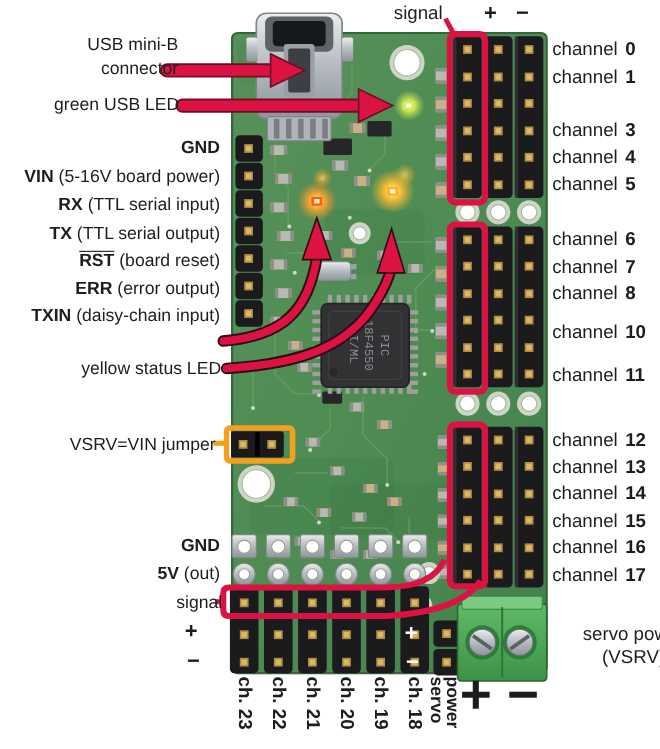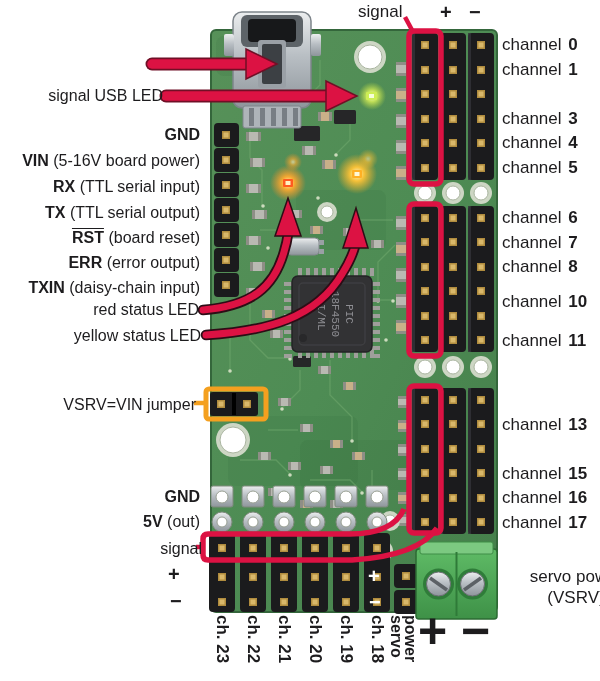--- a/index.html
+++ b/index.html
@@ -621,31 +621,34 @@
     <path d="M203,310 C252,306 274,287 284,252 Q287,242 288,234" stroke="#dc1243" stroke-width="7" fill="none" stroke-linecap="round"></path>
     <polygon points="275,236 301,236 288,198" fill="#dc1243" stroke="#2d0d16" stroke-width="1.5"></polygon>
   </g>
   <g>
     <path d="M206,335 C268,331 316,318 342,274 Q352,258 355,246" stroke="#2d0d16" stroke-width="10.5" fill="none" stroke-linecap="round"></path>
     <path d="M206,335 C268,331 316,318 342,274 Q352,258 355,246" stroke="#dc1243" stroke-width="7" fill="none" stroke-linecap="round"></path>
     <polygon points="343,248 368,248 356,208" fill="#dc1243" stroke="#2d0d16" stroke-width="1.5"></polygon>
   </g>
 </svg>
 
-<div class="lab" style="right:437px;top:85px">signal USB LED</div>
+<div class="lab two" style="right:438px;top:30px">
+  <div>USB mini-B</div>
+  <div>connector</div>
+</div>
+<div class="lab" style="right:437px;top:85px">green USB LED</div>
 
 <div class="lab rt" style="top:124px"><b>GND</b><span></span></div>
 <div class="lab rt" style="top:150px"><b>VIN</b><span> (5-16V board power)</span></div>
 <div class="lab rt" style="top:176px"><b>RX</b><span> (TTL serial input)</span></div>
 <div class="lab rt" style="top:202px"><b>TX</b><span> (TTL serial output)</span></div>
 <div class="lab rt" style="top:227px"><b class="ov">RST</b><span> (board reset)</span></div>
 <div class="lab rt" style="top:277px"><b>TXIN</b><span> (daisy-chain input)</span></div>
 <div class="lab rt" style="top:252px"><b>ERR</b><span> (error output)</span></div>
 
-<div class="lab" style="right:401px;top:299px">red status LED</div>
 <div class="lab" style="right:399px;top:325px">yellow status LED</div>
 <div class="lab" style="right:404px;top:394px">VSRV=VIN jumper</div>
 
 <div class="lab rt" style="top:486px"><b>GND</b></div>
 <div class="lab rt" style="top:511px"><b>5V</b><span> (out)</span></div>
 <div class="lab" style="right:398px;top:538px">signal</div>
 <div class="lab bold20" style="left:168px;top:564px">+</div>
 <div class="lab bold20" style="left:170px;top:591px">−</div>
 
 <div class="lab" style="left:358px;top:1px;font-size:17px">signal</div>
@@ -655,21 +658,23 @@
 <div class="lab ch" style="top:34px"><span>channel</span> <b>0</b></div>
 <div class="lab ch" style="top:59px"><span>channel</span> <b>1</b></div>
 <div class="lab ch" style="top:108px"><span>channel</span> <b>3</b></div>
 <div class="lab ch" style="top:132px"><span>channel</span> <b>4</b></div>
 <div class="lab ch" style="top:157px"><span>channel</span> <b>5</b></div>
 <div class="lab ch" style="top:207px"><span>channel</span> <b>6</b></div>
 <div class="lab ch" style="top:232px"><span>channel</span> <b>7</b></div>
 <div class="lab ch" style="top:256px"><span>channel</span> <b>8</b></div>
 <div class="lab ch" style="top:291px"><span>channel</span> <b>10</b></div>
 <div class="lab ch" style="top:330px"><span>channel</span> <b>11</b></div>
+<div class="lab ch" style="top:389px"><span>channel</span> <b>12</b></div>
 <div class="lab ch" style="top:414px"><span>channel</span> <b>13</b></div>
+<div class="lab ch" style="top:438px"><span>channel</span> <b>14</b></div>
 <div class="lab ch" style="top:463px"><span>channel</span> <b>15</b></div>
 <div class="lab ch" style="top:487px"><span>channel</span> <b>16</b></div>
 <div class="lab ch" style="top:512px"><span>channel</span> <b>17</b></div>
 
 <div class="lab servoR" style="top:566px">
   <div>servo power</div>
   <div>(VSRV)</div>
 </div>
 
 <div class="lab rot" style="left:232px;top:615px"><span>ch.</span> <b>23</b></div>

